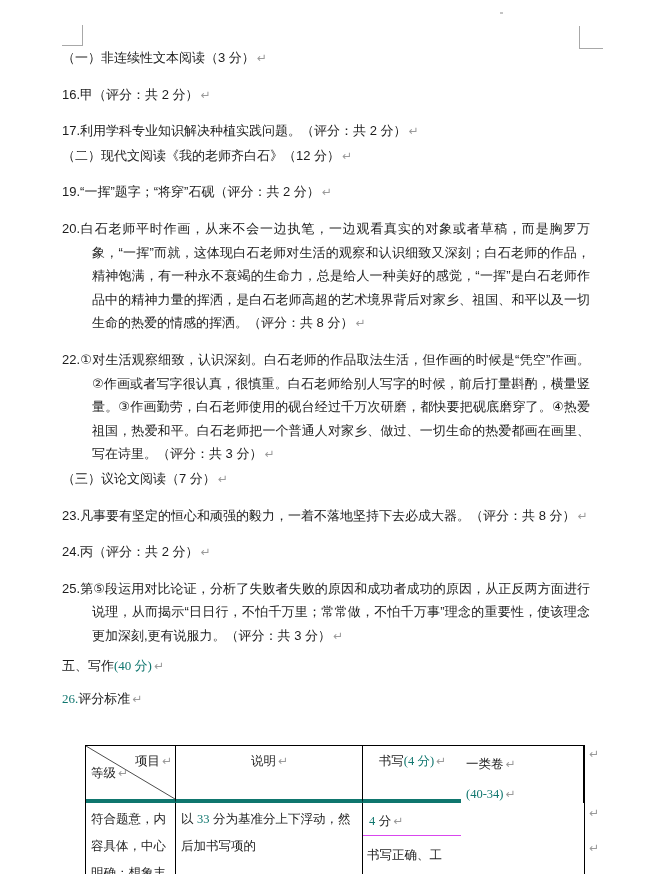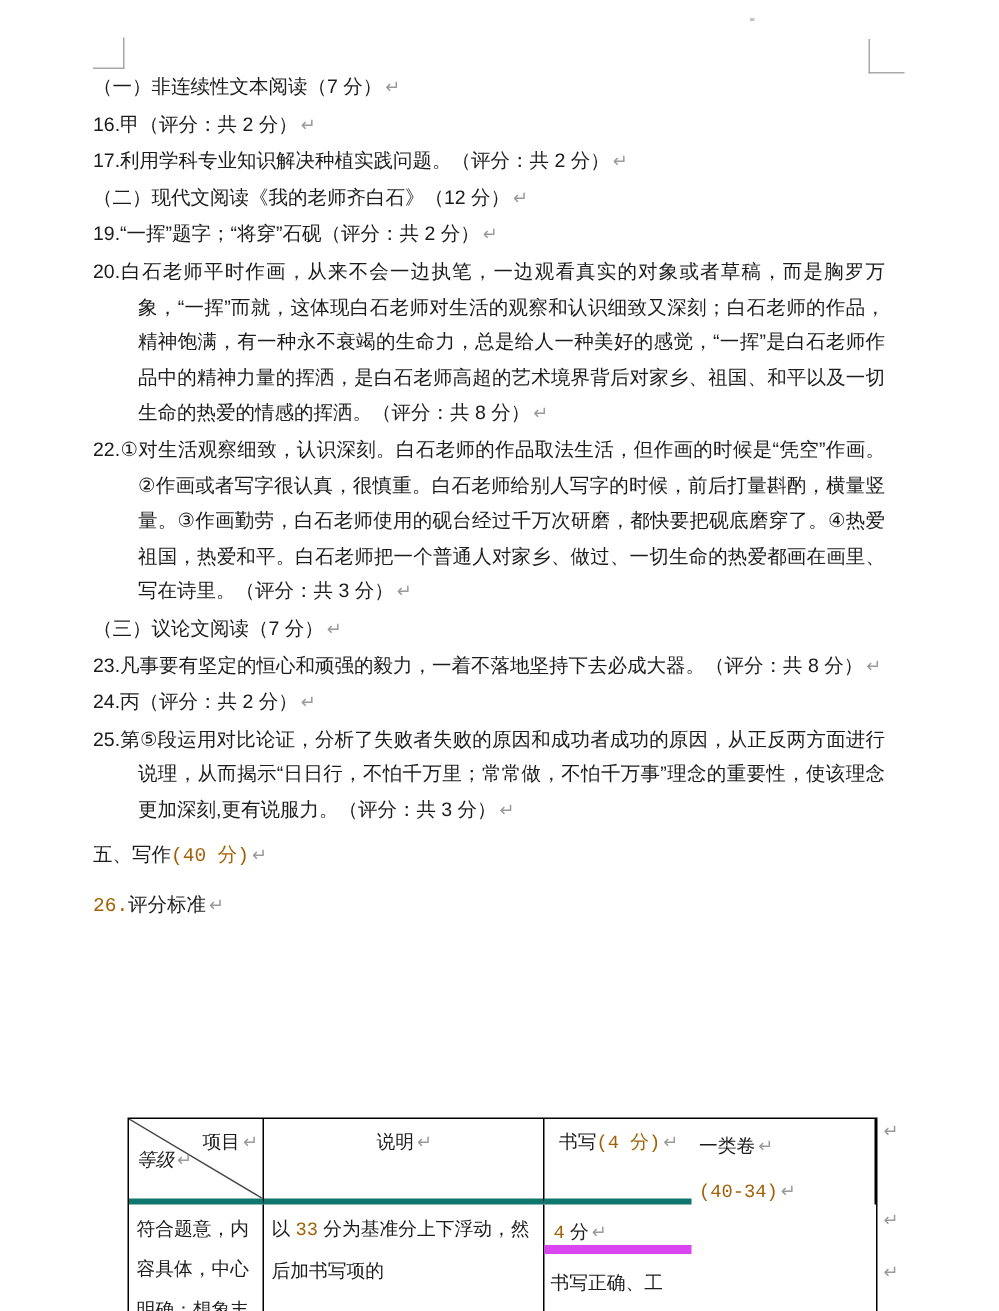--- a/index.html
+++ b/index.html
@@ -12,62 +12,62 @@
   
   .mark-tl{position:absolute;left:62px;top:25px;width:20px;height:20px;
     border-right:1px solid #a8a8a8;border-bottom:1px solid #a8a8a8;}
   .mark-tr{position:absolute;left:579px;top:26px;width:23px;height:22px;
     border-left:1px solid #a8a8a8;border-bottom:1px solid #a8a8a8;}
   .stray-dot{position:absolute;left:500px;top:12px;width:3px;height:2px;background:#c4c4c4;}
   
   .content{position:absolute;left:62px;top:46px;width:528px;
     font-size:13px;line-height:23.6px;text-align:justify;}
   .content p{margin:0;}
-  p.item{padding-left:30px;text-indent:-30px;}
+  p.item{padding-left:30px;text-indent:-30px;margin-top:12px;}
   p.h5{margin-top:6px;}
   p.item26{margin-top:8px;}
   .num{}
-  .blue{color:#a16207;font-family:Liberation Mono, monospace;}
+  .blue{color:#0f766e;font-family:Liberation Serif, serif;}
   .pilcrow{color:#9a9a9a;font-size:12px;padding-left:2px;font-family:"DejaVu Sans",sans-serif;}
   
   .rubric{position:absolute;left:85px;top:745px;width:500px;height:177px;
     border:1.5px solid #000;box-sizing:border-box;display:grid;
     grid-template-columns:90px 187px 98px auto;
     grid-template-rows:57px auto;
     font-size:12.5px;line-height:27px;text-align:left;}
   .cell{box-sizing:border-box;border-right:1px solid #000;border-bottom:4px solid #0f766e;
     padding:2px 4px 0 5px;position:relative;}
   .cell.lastcol{border-right:none;}
   .cell.row2{border-bottom:none;padding-top:3px;}
   .corner{padding:0;}
   .corner svg{position:absolute;left:0;top:0;width:100%;height:100%;}
   .corner .tr-label{position:absolute;top:2px;right:3px;}
-  .corner .bl-label{position:absolute;bottom:12px;left:5px;font-style:italic;}
+  .corner .bl-label{position:absolute;bottom:12px;left:5px;}
   .hdr{text-align:center;padding-top:2px;}
   .gradecell{line-height:30px;}
   .scriptwrap{padding:0;display:flex;flex-direction:column;}
-  .scriptscore{height:30px;box-sizing:border-box;border-bottom:6px solid #d946ef;
+  .scriptscore{height:30px;box-sizing:border-box;border-bottom:1px solid #d946ef;
     padding:2px 4px 0 6px;line-height:26px;}
   .scriptdesc{flex:1;padding:6px 2px 0 4px;line-height:27px;}
   
   .rowmark{position:absolute;left:589px;color:#9a9a9a;font-size:12px;
     font-family:"DejaVu Sans",sans-serif;}
   .rm1{top:747px;} .rm2{top:806px;} .rm3{top:841px;}
 </style>
 </head>
 <body>
 
 <div class="page">
 
   <div class="mark-tl"></div>
   <div class="mark-tr"></div>
   <div class="stray-dot"></div>
 
   <div class="content">
-    <p class="section"><span>（一）非连续性文本阅读（7 分）</span><span class="pilcrow">↵</span></p>
+    <p class="section"><span>（一）非连续性文本阅读（3 分）</span><span class="pilcrow">↵</span></p>
     <p class="item"><span class="num">16.</span><span>甲（评分：共 2 分）</span><span class="pilcrow">↵</span></p>
     <p class="item"><span class="num">17.</span><span>利用学科专业知识解决种植实践问题。（评分：共 2 分）</span><span class="pilcrow">↵</span></p>
     <p class="section"><span>（二）现代文阅读《我的老师齐白石》（12 分）</span><span class="pilcrow">↵</span></p>
     <p class="item"><span class="num">19.</span><span>“一挥”题字；“将穿”石砚（评分：共 2 分）</span><span class="pilcrow">↵</span></p>
     <p class="item"><span class="num">20.</span><span>白石老师平时作画，从来不会一边执笔，一边观看真实的对象或者草稿，而是胸罗万象，“一挥”而就，这体现白石老师对生活的观察和认识细致又深刻；白石老师的作品，精神饱满，有一种永不衰竭的生命力，总是给人一种美好的感觉，“一挥”是白石老师作品中的精神力量的挥洒，是白石老师高超的艺术境界背后对家乡、祖国、和平以及一切生命的热爱的情感的挥洒。（评分：共 8 分）</span><span class="pilcrow">↵</span></p>
     <p class="item"><span class="num">22.</span><span>①对生活观察细致，认识深刻。白石老师的作品取法生活，但作画的时候是“凭空”作画。②作画或者写字很认真，很慎重。白石老师给别人写字的时候，前后打量斟酌，横量竖量。③作画勤劳，白石老师使用的砚台经过千万次研磨，都快要把砚底磨穿了。④热爱祖国，热爱和平。白石老师把一个普通人对家乡、做过、一切生命的热爱都画在画里、写在诗里。（评分：共 3 分）</span><span class="pilcrow">↵</span></p>
     <p class="section"><span>（三）议论文阅读（7 分）</span><span class="pilcrow">↵</span></p>
     <p class="item"><span class="num">23.</span><span>凡事要有坚定的恒心和顽强的毅力，一着不落地坚持下去必成大器。（评分：共 8 分）</span><span class="pilcrow">↵</span></p>
     <p class="item"><span class="num">24.</span><span>丙（评分：共 2 分）</span><span class="pilcrow">↵</span></p>
     <p class="item"><span class="num">25.</span><span>第⑤段运用对比论证，分析了失败者失败的原因和成功者成功的原因，从正反两方面进行说理，从而揭示“日日行，不怕千万里；常常做，不怕千万事”理念的重要性，使该理念更加深刻,更有说服力。（评分：共 3 分）</span><span class="pilcrow">↵</span></p>

